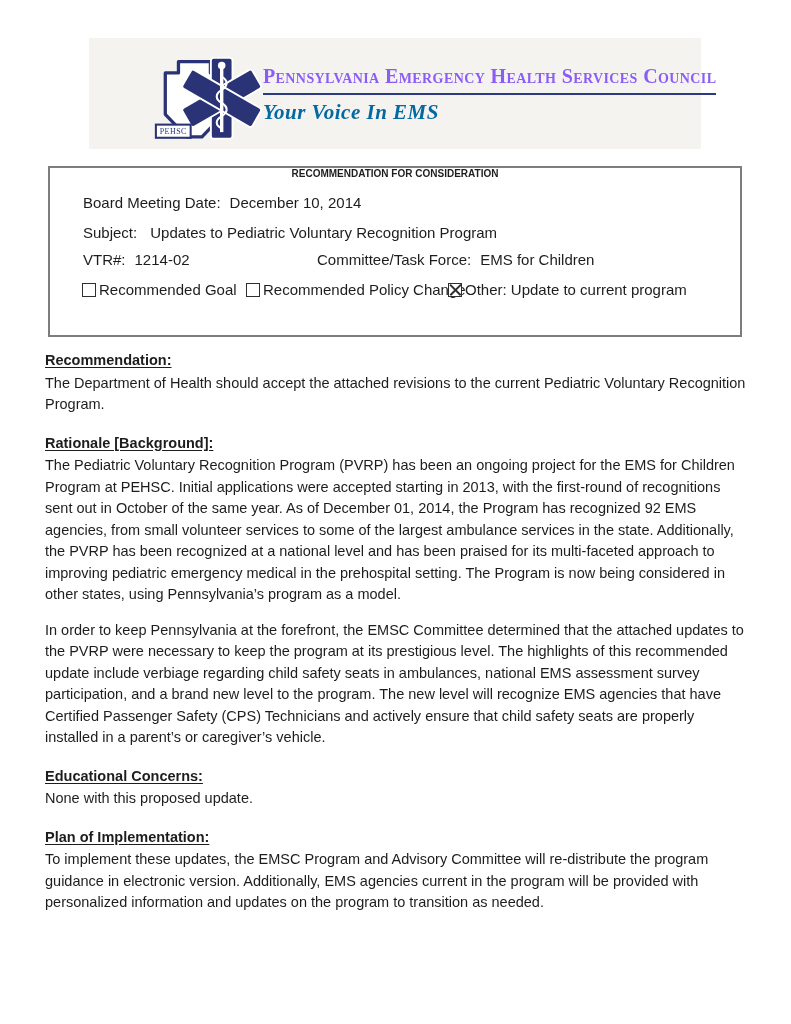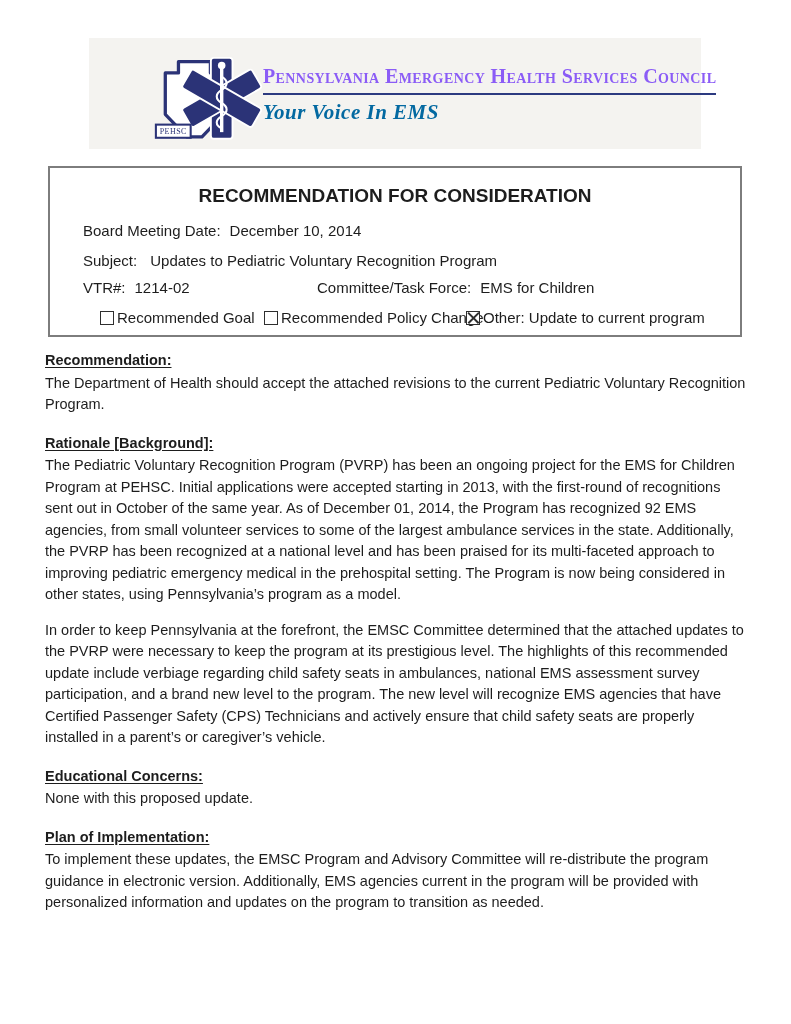--- a/index.html
+++ b/index.html
@@ -22,29 +22,29 @@
   }
   .tagline {
     font-family:"Liberation Serif", serif; font-style:italic; font-weight:700;
     font-size:21px; letter-spacing:0.5px; color:#0369a1; margin-top:5px;
   }
   
   .form-box {
     position:absolute; left:48px; top:166px; width:690px; height:167px;
     border:2px solid #7d7d7d; background:#ffffff;
   }
-  .form-title { text-align:center; font-weight:700; font-size:19px; margin-top:17px; }
+  .form-title { text-align:center; font-weight:700; font-size:10px; }
   .form-row { margin-left:33px; font-size:15px; }
   .row-board   { margin-top:15px; }
   .row-subject { margin-top:13px; }
   .row-vtr     { margin-top:10px; position:relative; }
   .committee-cell { position:absolute; left:234px; top:0; white-space:nowrap; }
   .label { margin-right:9px; }
   .row-subject .label { margin-right:13px; }
-  .checkbox-row { margin-top:13px; position:relative; height:20px; margin-left:50px; }
+  .checkbox-row { margin-top:13px; position:relative; height:20px; margin-left:32px; }
   .cb-item { position:absolute; top:0; white-space:nowrap; display:flex; align-items:center; font-size:15px; }
   .cb-0 { left:0; } .cb-1 { left:164px; } .cb-2 { left:366px; }
   .checkbox {
     width:12px; height:12px; border:1.5px solid #2e2e2e; display:inline-block;
     margin-right:3px; position:relative; background:#ffffff; flex:0 0 auto;
   }
   .checkbox[data-checked="true"]::before,
   .checkbox[data-checked="true"]::after {
     content:""; position:absolute; left:-1.5px; top:5.2px; width:15px; height:1.6px;
     background:#2e2e2e;

